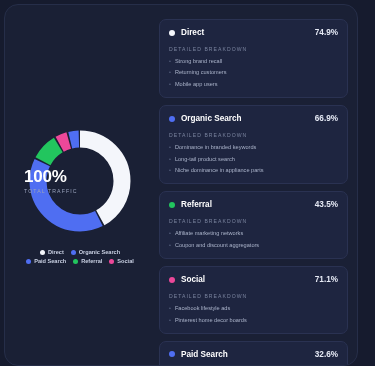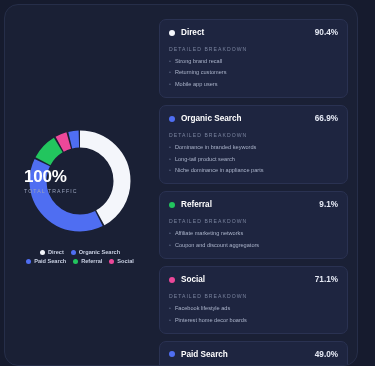--- a/index.html
+++ b/index.html
@@ -145,21 +145,21 @@
           </div>
       </div>
 
       <div class="cards-col" id="cards">
           <div class="card">
             <div class="card-head">
               <div class="card-title-wrap">
                 <span class="card-dot" style="background: rgb(244, 246, 251);"></span>
                 <span class="card-title">Direct</span>
               </div>
-              <span class="card-pct">90.4%</span>
+              <span class="card-pct">74.9%</span>
             </div>
             <div class="card-sub">DETAILED BREAKDOWN</div>
             <ul class="bullets">
               <li class="bullet">
                 <span class="bullet-mark">•</span>
                 <span class="bullet-text">Strong brand recall</span>
               </li>
               <li class="bullet">
                 <span class="bullet-mark">•</span>
                 <span class="bullet-text">Returning customers</span>
@@ -193,21 +193,21 @@
                 <span class="bullet-text">Niche dominance in appliance parts</span>
               </li>
             </ul>
           </div>
           <div class="card">
             <div class="card-head">
               <div class="card-title-wrap">
                 <span class="card-dot" style="background: rgb(34, 197, 94);"></span>
                 <span class="card-title">Referral</span>
               </div>
-              <span class="card-pct">9.1%</span>
+              <span class="card-pct">43.5%</span>
             </div>
             <div class="card-sub">DETAILED BREAKDOWN</div>
             <ul class="bullets">
               <li class="bullet">
                 <span class="bullet-mark">•</span>
                 <span class="bullet-text">Affiliate marketing networks</span>
               </li>
               <li class="bullet">
                 <span class="bullet-mark">•</span>
                 <span class="bullet-text">Coupon and discount aggregators</span>
@@ -233,20 +233,20 @@
                 <span class="bullet-text">Pinterest home decor boards</span>
               </li>
             </ul>
           </div>
           <div class="card">
             <div class="card-head">
               <div class="card-title-wrap">
                 <span class="card-dot" style="background: rgb(79, 110, 242);"></span>
                 <span class="card-title">Paid Search</span>
               </div>
-              <span class="card-pct">49.0%</span>
+              <span class="card-pct">32.6%</span>
             </div>
           </div>
         </div>
 
     </div>
   </div>
 </div>
 
 </body></html>

